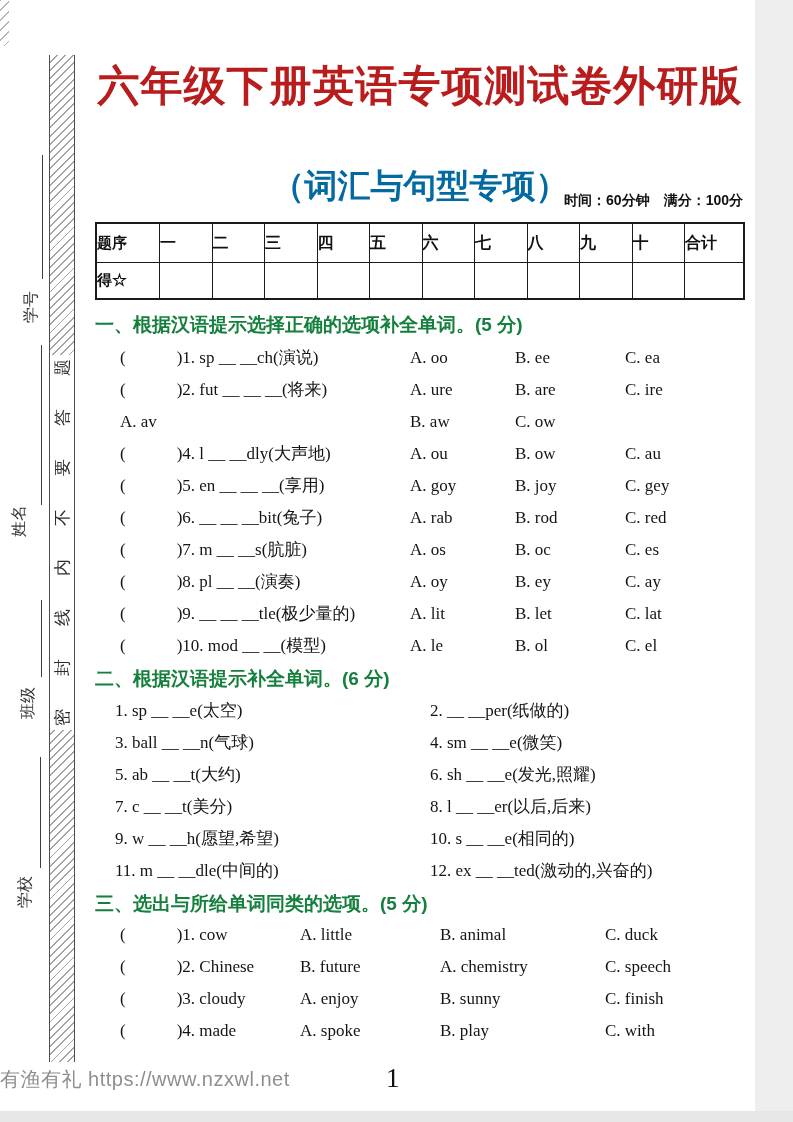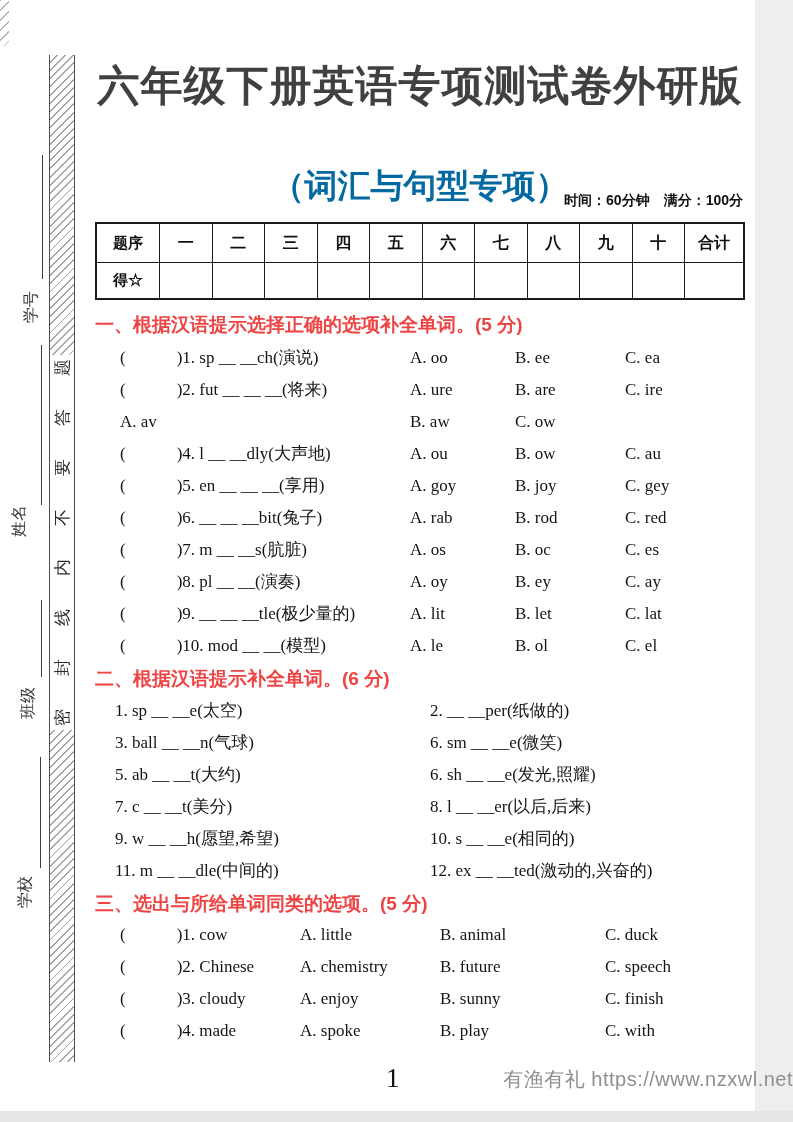--- a/index.html
+++ b/index.html
@@ -41,69 +41,69 @@
   .lab-xuehao   { left:31px; top:307px; }
   .lab-xingming { left:19px; top:521px; }
   .lab-banji    { left:28px; top:703px; }
   .lab-xuexiao  { left:25px; top:892px; }
 
   
   .content { position:absolute; left:95px; top:0; width:650px; height:1122px; }
   .title {
     position:absolute; top:58px; left:0; width:100%; text-align:center;
     font-family:"Liberation Sans", sans-serif; font-weight:bold;
-    font-size:42px; letter-spacing:1px; color:#404040; white-space:nowrap;
+    font-size:42px; letter-spacing:1px; color:#b91c1c; white-space:nowrap;
   }
   .subtitle {
     position:absolute; top:120px; left:0; width:100%; text-align:center;
     font-family:"Liberation Sans", sans-serif; font-weight:bold; font-size:33px; color:#0369a1;margin-top:44px;
   }
   .exam-info {
     position:absolute; top:192px; right:2px; text-align:right;
     font-family:"Liberation Sans", sans-serif; font-weight:bold; font-size:14px; color:#111;
   }
 
   table.score-table {
     position:absolute; top:222px; left:0; width:650px; height:74px;
     border-collapse:collapse; border:2px solid #1a1a1a; table-layout:fixed;
     font-family:"Liberation Sans", sans-serif;
   }
   table.score-table td {
-    border:1px solid #1a1a1a; text-align:center; vertical-align:middle;
+    border:1px solid #1a1a1a; vertical-align:middle;
     font-size:16px; font-weight:bold; color:#111; padding:0;
   }
   table.score-table td.first { width:62px; font-size:15px; }
   table.score-table td.last  { width:58px; }
   tr.score-row td { height:35px; }
   tr.header-row td { height:38px; }
 
   .sec-heading {
     position:absolute; left:0; width:100%;
-    font-family:"Liberation Sans", sans-serif; font-weight:bold; font-size:19px; color:#ef4444;
+    font-family:"Liberation Sans", sans-serif; font-weight:bold; font-size:19px; color:#15803d;
     white-space:nowrap;
   }
   .h-one   { top:312px; }
   .h-two   { top:666px; }
   .h-three { top:891px; }
 
   .qlist { position:absolute; left:0; width:650px; padding-left:25px; box-sizing:border-box; }
   .list-one   { top:342px; }
   .list-three { top:919px; }
   .item-row { display:grid; height:32px; line-height:32px; white-space:nowrap; font-size:17px; }
   .list-one   .item-row { grid-template-columns:290px 105px 110px 1fr; }
   .list-three .item-row { grid-template-columns:180px 140px 165px 1fr; }
 
   .grid-two {
     position:absolute; top:695px; left:0; width:650px; padding-left:20px; box-sizing:border-box;
     display:grid; grid-template-columns:315px 1fr; grid-auto-rows:32px;
     line-height:32px; font-size:17px; white-space:nowrap;
   }
 
   .watermark {
-    position:absolute; left:0; top:1066px; width:100%; text-align:right;
+    position:absolute; left:0; top:1066px; width:100%; text-align:left;
     font-family:"Liberation Sans", sans-serif; font-size:20px; color:#8f8f8f; letter-spacing:0.5px;
   }
   .page-num {
     position:absolute; left:386px; top:1063px;
     font-family:"Liberation Serif", serif; font-size:27px; color:#111;
   }
 </style>
 </head>
 <body>
 
@@ -235,43 +235,43 @@
         <span>B. ol</span>
         <span>C. el</span>
       </div>
     </div>
 
     <div class="sec-heading h-two">二、根据汉语提示补全单词。(6 分)</div>
     <div class="grid-two">
       <span>1. sp __ __e(太空)</span>
       <span>2. __ __per(纸做的)</span>
       <span>3. ball __ __n(气球)</span>
-      <span>6. sm __ __e(微笑)</span>
+      <span>4. sm __ __e(微笑)</span>
       <span>5. ab __ __t(大约)</span>
       <span>6. sh __ __e(发光,照耀)</span>
       <span>7. c __ __t(美分)</span>
       <span>8. l __ __er(以后,后来)</span>
       <span>9. w __ __h(愿望,希望)</span>
       <span>10. s __ __e(相同的)</span>
       <span>11. m __ __dle(中间的)</span>
       <span>12. ex __ __ted(激动的,兴奋的)</span>
     </div>
 
     <div class="sec-heading h-three">三、选出与所给单词同类的选项。(5 分)</div>
     <div class="qlist list-three">
       <div class="item-row">
         <span>(　　　)1. cow</span>
         <span>A. little</span>
         <span>B. animal</span>
         <span>C. duck</span>
       </div>
       <div class="item-row">
         <span>(　　　)2. Chinese</span>
+        <span>B. future</span>
         <span>A. chemistry</span>
-        <span>B. future</span>
         <span>C. speech</span>
       </div>
       <div class="item-row">
         <span>(　　　)3. cloudy</span>
         <span>A. enjoy</span>
         <span>B. sunny</span>
         <span>C. finish</span>
       </div>
       <div class="item-row">
         <span>(　　　)4. made</span>

